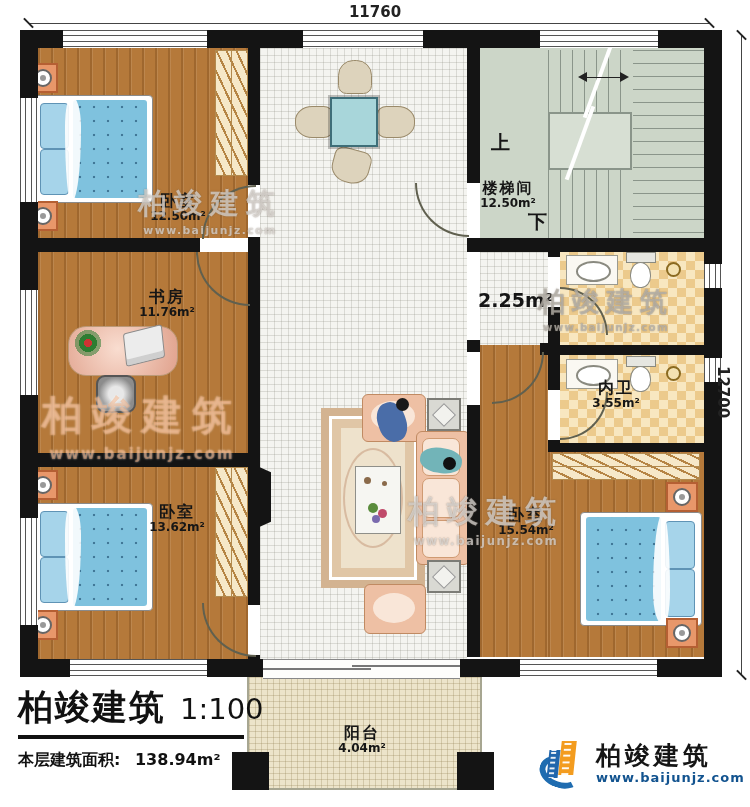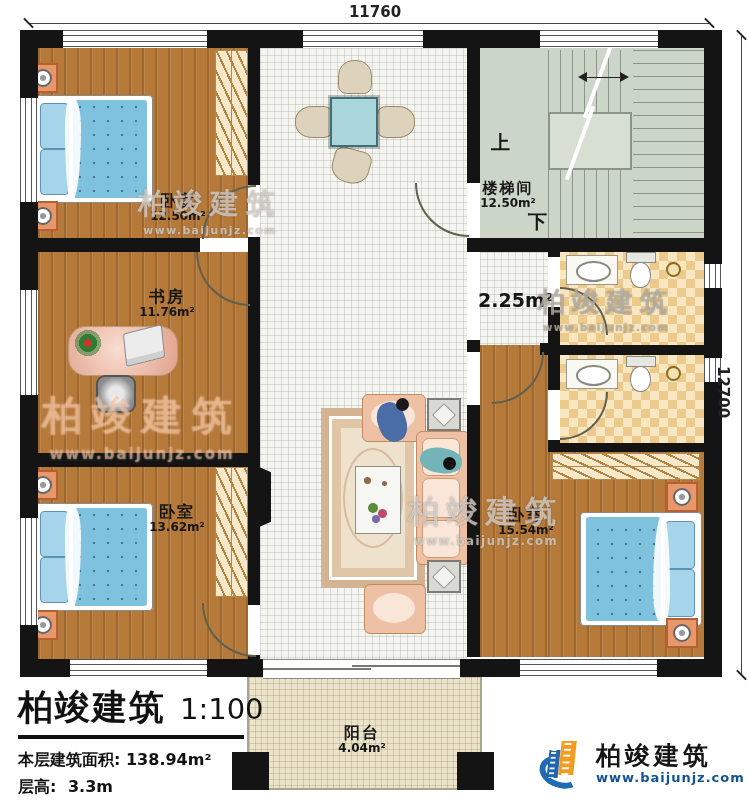--- a/index.html
+++ b/index.html
@@ -258,20 +258,24 @@
     <div class="ar">11.76m²</div>
   </div>
   <div class="label" style="left:135px;top:503px;width:84px;">
     <div class="nm">卧室</div>
     <div class="ar">13.62m²</div>
   </div>
   <div class="label" style="left:468px;top:180px;width:80px;">
     <div class="nm" style="font-size:15px;">楼梯间</div>
     <div class="ar">12.50m²</div>
   </div>
+  <div class="label" style="left:574px;top:379px;width:84px;">
+    <div class="nm">内卫</div>
+    <div class="ar">3.55m²</div>
+  </div>
   <div class="label" style="left:482px;top:506px;width:88px;">
     <div class="nm">卧室</div>
     <div class="ar">15.54m²</div>
   </div>
   <div class="label" style="left:320px;top:724px;width:84px;">
     <div class="nm">阳台</div>
     <div class="ar">4.04m²</div>
   </div>
   <div class="label" style="left:478px;top:290px;width:72px;">
     <div class="ar" style="font-size:19px;">2.25m²</div>
@@ -306,25 +310,21 @@
   <div class="tick" style="left:735px;top:674px;"></div>
 
   <div id="titleblock">
     <div class="row1">
       <span class="t1">柏竣建筑</span>
       <span class="t2">1:100</span>
     </div>
     <div class="rule"></div>
     <div class="row2">
       <span>本层建筑面积:</span>
-      <span style="margin-left:0;">138.94m²</span>
-    </div>
-    <div class="row3">
-      <span>层高:</span>
-      <span style="margin-left:6px;">3.3m</span>
+      <span style="margin-left:9px;">138.94m²</span>
     </div>
   </div>
 
   <div id="logo">
     <div class="ic">
       <div class="swoosh"></div>
       <div class="bld-o"></div>
       <div class="bld-b"></div>
     </div>
     <div>

